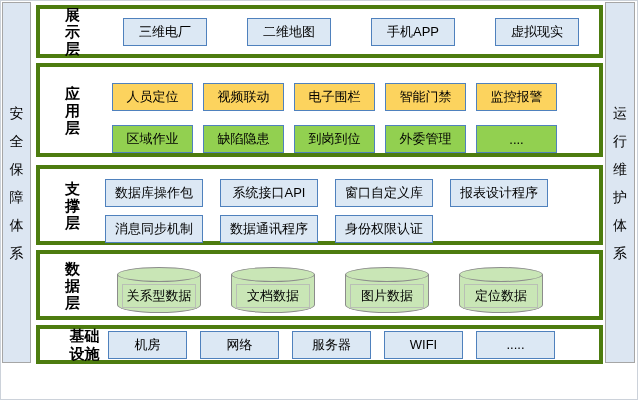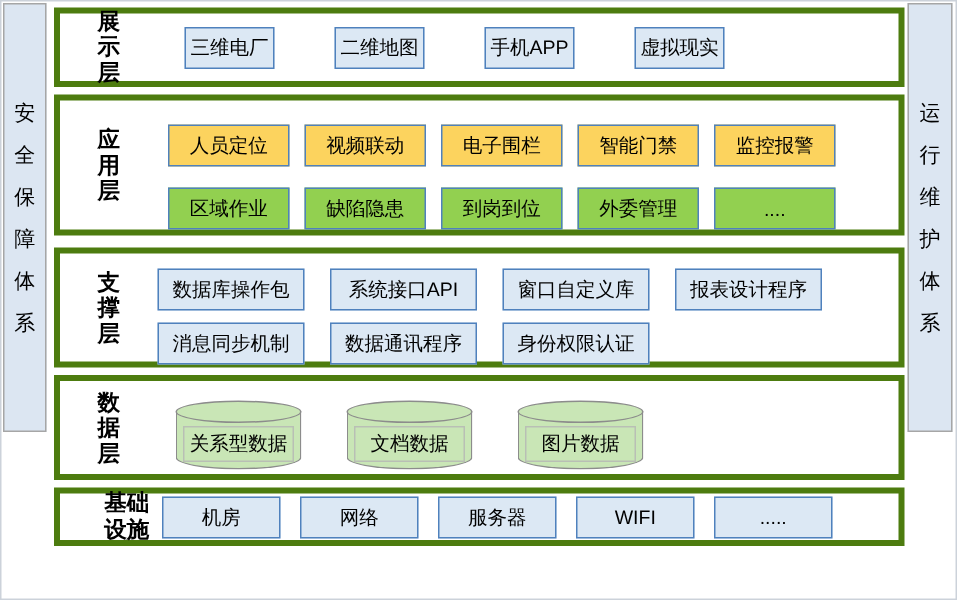--- a/index.html
+++ b/index.html
@@ -5,21 +5,21 @@
   html,body { margin:0; padding:0; background:#f5f5f5; }
   * { box-sizing:border-box; }
   .stage {
     position:relative; width:638px; height:400px; background:#ffffff;
     border:1px solid #ccd2da; overflow:hidden;
     font-family:"Liberation Sans","DejaVu Sans",sans-serif; color:#000;
   }
 
   
   .side-band {
-    position:absolute; top:1px; height:286px; background:#dce6f2;
+    position:absolute; top:1px; height:361px; background:#dce6f2;
     border:1px solid #a6a6a6; display:flex; align-items:center; justify-content:center;
   }
   .side-left { left:1px; width:29px; }
   .side-right { right:2px; width:30px; }
   .side-label {
     width:14px; font-size:14px; line-height:28px; text-align:center;
     word-break:break-all; white-space:normal;
   }
 
   
@@ -56,21 +56,21 @@
   .row-app   { padding-left:7px; gap:10px; }
   .rows-sup  { padding-top:10px; gap:8px; }
   .row-sup   { gap:17px; }
   .row-data  { padding-top:13px; padding-left:12px; gap:30px; }
   .row-infra { align-items:center; height:100%; padding-left:3px; gap:13px; }
 
   .box {
     display:flex; align-items:center; justify-content:center;
     font-size:13px; border:1px solid #4f81bd; background:#dce8f4; white-space:nowrap;
   }
-  .b-pres  { width:60px; height:28px; }
+  .b-pres  { width:84px; height:28px; }
   .b-app   { width:81px; height:28px; }
   .b-sup   { width:98px; height:28px; }
   .b-infra { width:79px; height:28px; }
   .yellow  { background:#fcd35e; }
   .green   { background:#92d050; }
 
   
   .cyl { position:relative; width:84px; height:46px; flex:0 0 84px; }
   .cyl-body {
     position:absolute; left:0; right:0; top:7px; bottom:0;
@@ -169,20 +169,25 @@
         <div class="cyl">
           <div class="cyl-body"></div>
           <div class="cyl-top"></div>
           <div class="cyl-label">文档数据</div>
         </div>
         <div class="cyl">
           <div class="cyl-body"></div>
           <div class="cyl-top"></div>
           <div class="cyl-label">图片数据</div>
         </div>
+        <div class="cyl">
+          <div class="cyl-body"></div>
+          <div class="cyl-top"></div>
+          <div class="cyl-label">定位数据</div>
+        </div>
       </div>
     </div>
   </div>
 
   <div class="panel p-infra">
     <div class="label-zone">
       <div class="layer-label v2">基础设施</div>
     </div>
     <div class="rows">
       <div class="row row-infra">

